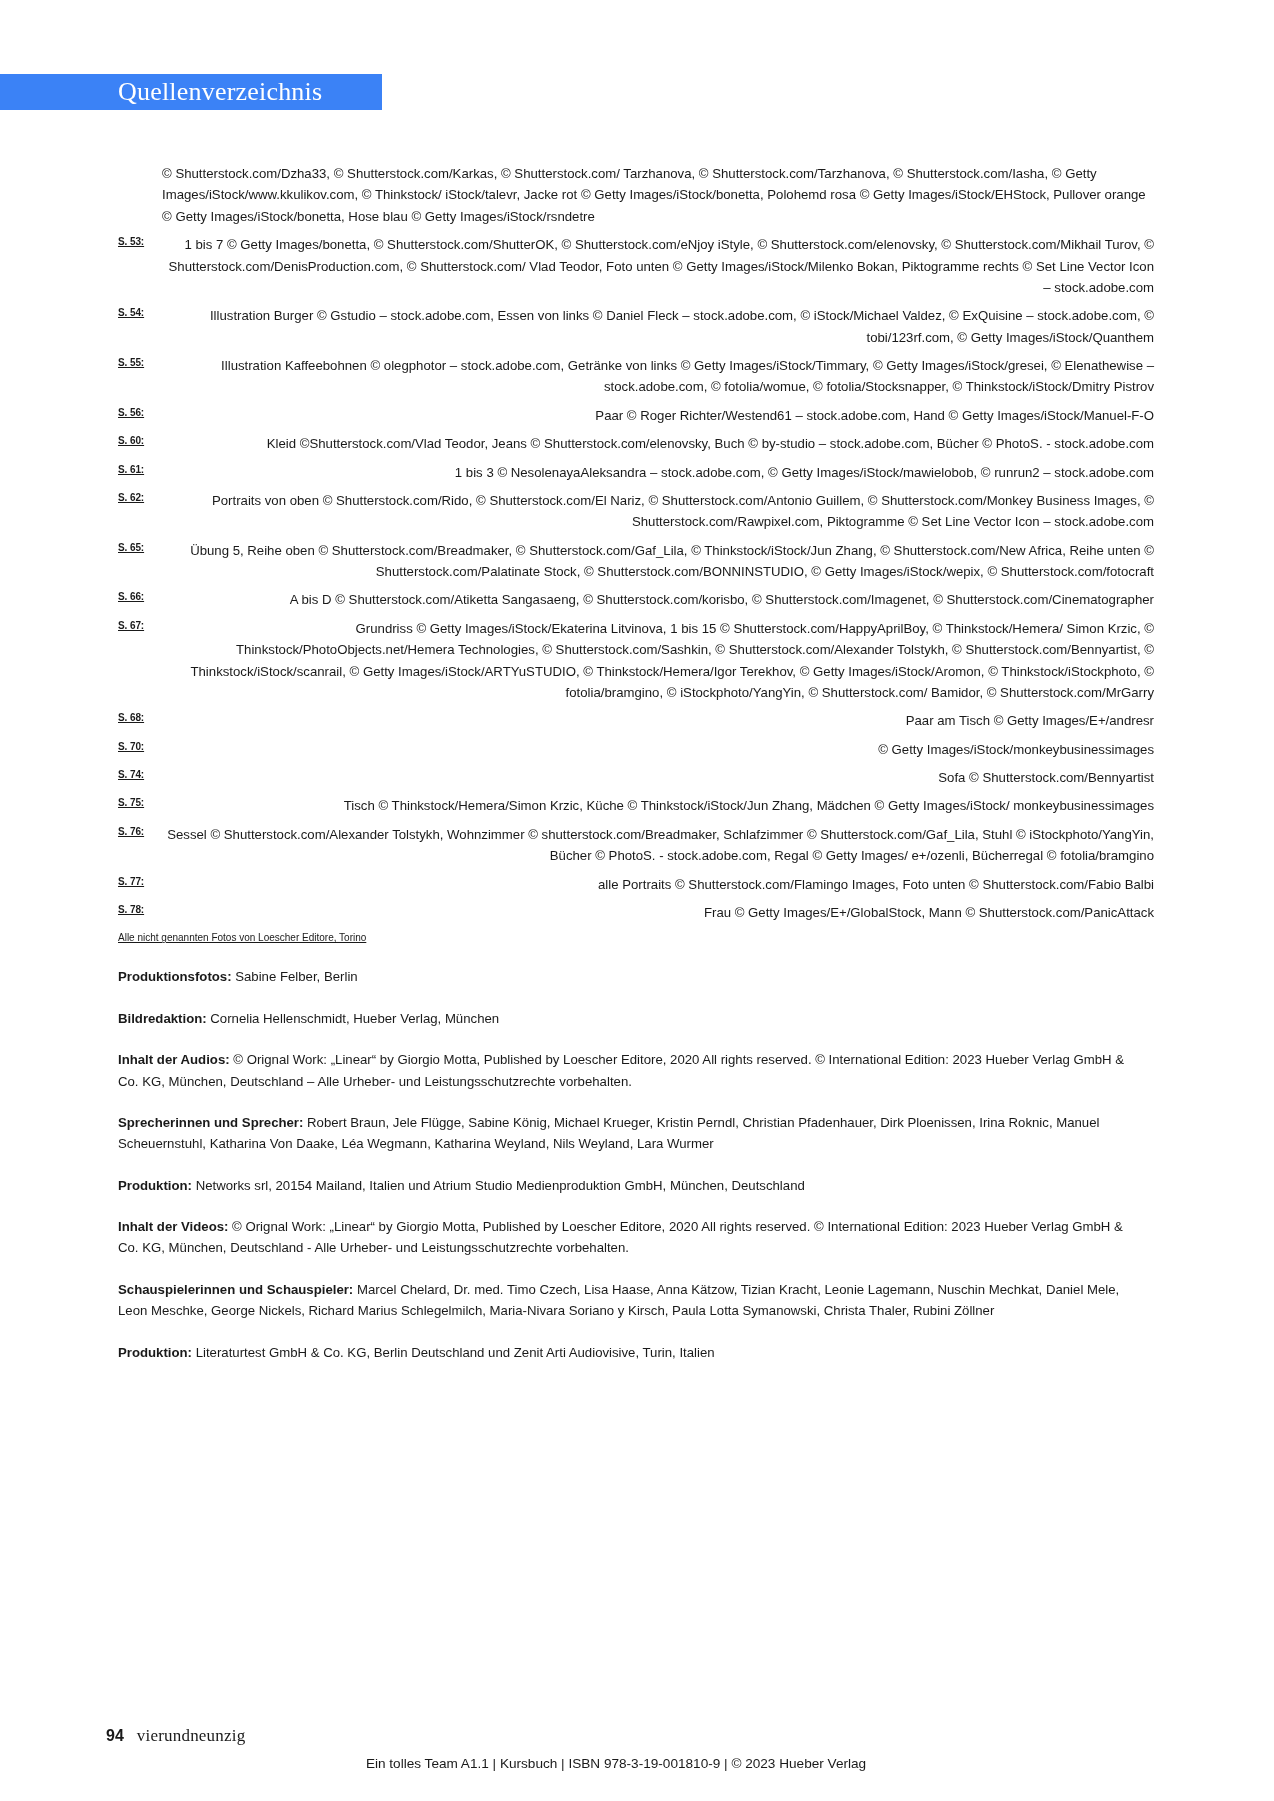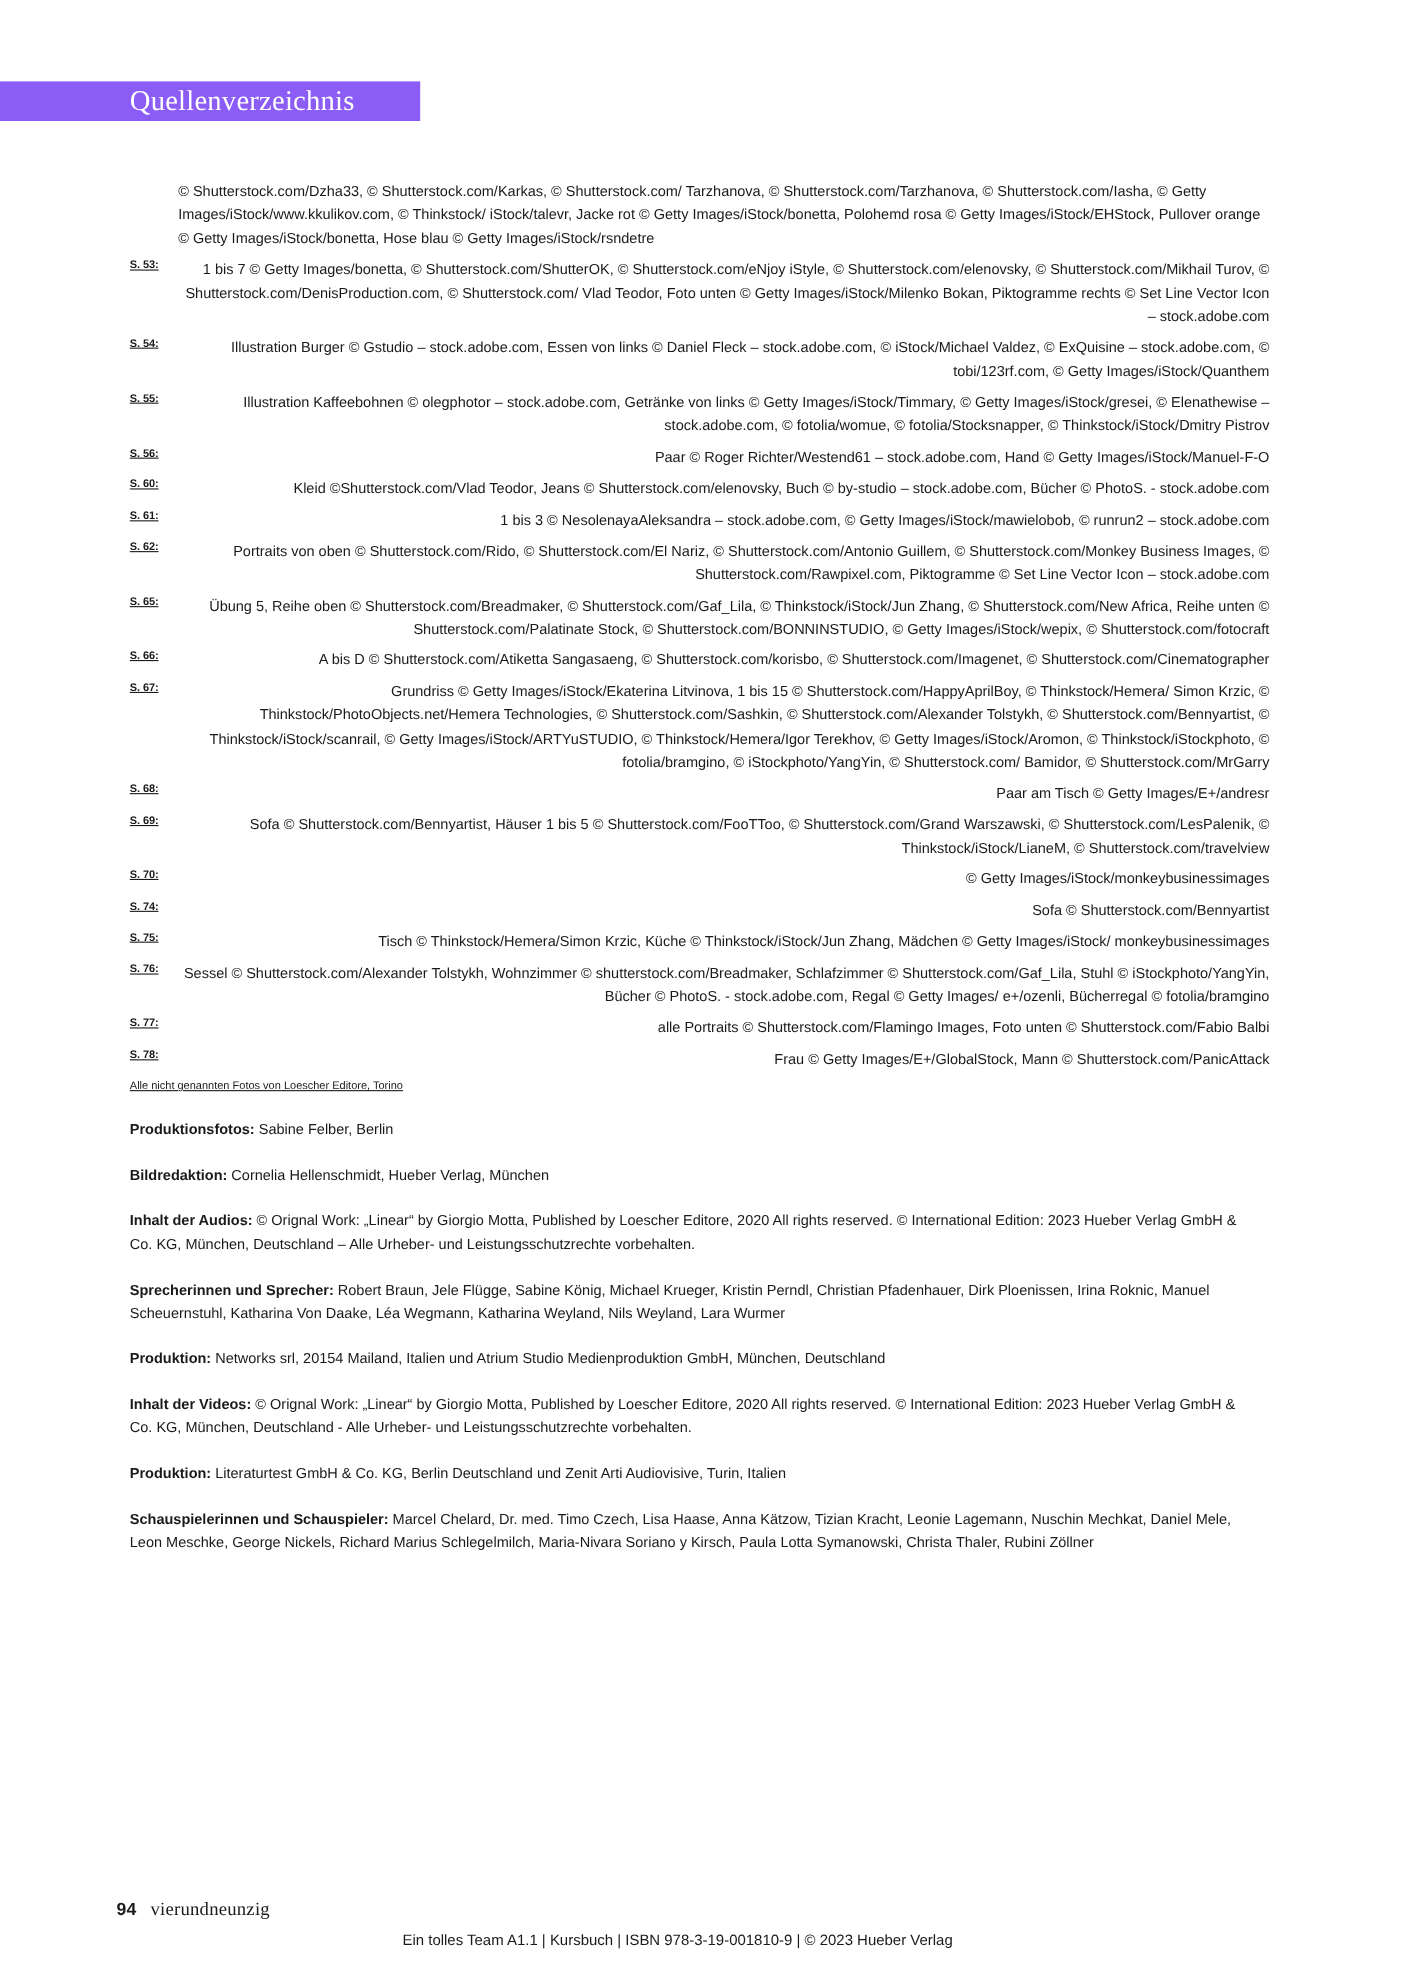--- a/index.html
+++ b/index.html
@@ -16,21 +16,21 @@
     overflow: hidden;
   }
 
   
   .header-banner {
     position: absolute;
     left: 0;
     top: 74px;
     width: 382px;
     height: 36px;
-    background: #8b5cf6;
+    background: #3b82f6;
     display: flex;
     align-items: center;
   }
   .header-title {
     font-family: "Liberation Serif", serif;
     font-size: 26px;
     color: #ffffff;
     letter-spacing: 0.2px;
     padding-left: 118px;
     line-height: 1;
@@ -172,24 +172,20 @@
       </div>
       <div class="entry">
         <div class="entry-page">S. 67:</div>
         <div class="entry-text">Grundriss © Getty Images/iStock/Ekaterina Litvinova, 1 bis 15 © Shutterstock.com/HappyAprilBoy, © Thinkstock/Hemera/ Simon Krzic, © Thinkstock/PhotoObjects.net/Hemera Technologies, © Shutterstock.com/Sashkin, © Shutterstock.com/Alexander Tolstykh, © Shutterstock.com/Bennyartist, © Thinkstock/iStock/scanrail, © Getty Images/iStock/ARTYuSTUDIO, © Thinkstock/Hemera/Igor Terekhov, © Getty Images/iStock/Aromon, © Thinkstock/iStockphoto, © fotolia/bramgino, © iStockphoto/YangYin, © Shutterstock.com/ Bamidor, © Shutterstock.com/MrGarry</div>
       </div>
       <div class="entry">
         <div class="entry-page">S. 68:</div>
         <div class="entry-text">Paar am Tisch © Getty Images/E+/andresr</div>
       </div>
       <div class="entry">
-        <div class="entry-page">S. 69:</div>
-        <div class="entry-text">Sofa © Shutterstock.com/Bennyartist, Häuser 1 bis 5 © Shutterstock.com/FooTToo, © Shutterstock.com/Grand Warszawski, © Shutterstock.com/LesPalenik, © Thinkstock/iStock/LianeM, © Shutterstock.com/travelview</div>
-      </div>
-      <div class="entry">
         <div class="entry-page">S. 70:</div>
         <div class="entry-text">© Getty Images/iStock/monkeybusinessimages</div>
       </div>
       <div class="entry">
         <div class="entry-page">S. 74:</div>
         <div class="entry-text">Sofa © Shutterstock.com/Bennyartist</div>
       </div>
       <div class="entry">
         <div class="entry-page">S. 75:</div>
         <div class="entry-text">Tisch © Thinkstock/Hemera/Simon Krzic, Küche © Thinkstock/iStock/Jun Zhang, Mädchen © Getty Images/iStock/ monkeybusinessimages</div>
@@ -210,22 +206,22 @@
 
   <div class="plain-line">Alle nicht genannten Fotos von Loescher Editore, Torino</div>
 
   <div id="credits-container">
       <div class="section-block"><span class="lbl">Produktionsfotos:</span><span> Sabine Felber, Berlin</span></div>
       <div class="section-block"><span class="lbl">Bildredaktion:</span><span> Cornelia Hellenschmidt, Hueber Verlag, München</span></div>
       <div class="section-block"><span class="lbl">Inhalt der Audios:</span><span> © Orignal Work: „Linear“ by Giorgio Motta, Published by Loescher Editore, 2020 All rights reserved. © International Edition: 2023 Hueber Verlag GmbH &amp; Co. KG, München, Deutschland – Alle Urheber- und Leistungsschutzrechte vorbehalten.</span></div>
       <div class="section-block"><span class="lbl">Sprecherinnen und Sprecher:</span><span> Robert Braun, Jele Flügge, Sabine König, Michael Krueger, Kristin Perndl, Christian Pfadenhauer, Dirk Ploenissen, Irina Roknic, Manuel Scheuernstuhl, Katharina Von Daake, Léa Wegmann, Katharina Weyland, Nils Weyland, Lara Wurmer</span></div>
       <div class="section-block"><span class="lbl">Produktion:</span><span> Networks srl, 20154 Mailand, Italien und Atrium Studio Medienproduktion GmbH, München, Deutschland</span></div>
       <div class="section-block"><span class="lbl">Inhalt der Videos:</span><span> © Orignal Work: „Linear“ by Giorgio Motta, Published by Loescher Editore, 2020 All rights reserved. © International Edition: 2023 Hueber Verlag GmbH &amp; Co. KG, München, Deutschland - Alle Urheber- und Leistungsschutzrechte vorbehalten.</span></div>
+      <div class="section-block"><span class="lbl">Schauspielerinnen und Schauspieler:</span><span> Marcel Chelard, Dr. med. Timo Czech, Lisa Haase, Anna Kätzow, Tizian Kracht, Leonie Lagemann, Nuschin Mechkat, Daniel Mele, Leon Meschke, George Nickels, Richard Marius Schlegelmilch, Maria-Nivara Soriano y Kirsch, Paula Lotta Symanowski, Christa Thaler, Rubini Zöllner</span></div>
       <div class="section-block"><span class="lbl">Produktion:</span><span> Literaturtest GmbH &amp; Co. KG, Berlin Deutschland und Zenit Arti Audiovisive, Turin, Italien</span></div>
-      <div class="section-block"><span class="lbl">Schauspielerinnen und Schauspieler:</span><span> Marcel Chelard, Dr. med. Timo Czech, Lisa Haase, Anna Kätzow, Tizian Kracht, Leonie Lagemann, Nuschin Mechkat, Daniel Mele, Leon Meschke, George Nickels, Richard Marius Schlegelmilch, Maria-Nivara Soriano y Kirsch, Paula Lotta Symanowski, Christa Thaler, Rubini Zöllner</span></div>
     </div>
 
 </div>
 
 <div class="footer">
   <div class="folio">
     <span class="folio-num">94</span>
     <span class="folio-word">vierundneunzig</span>
   </div>
   <div class="imprint">Ein tolles Team A1.1 | Kursbuch | ISBN 978-3-19-001810-9 | © 2023 Hueber Verlag</div>

